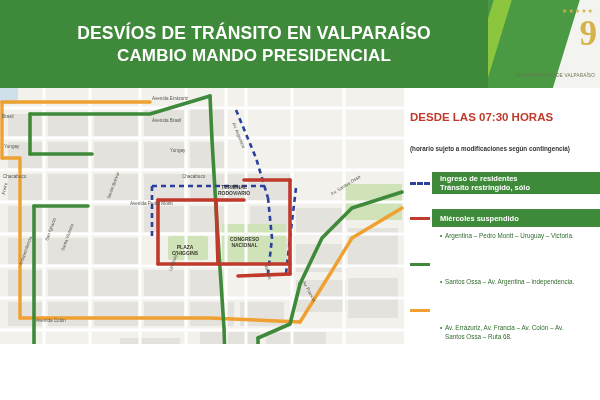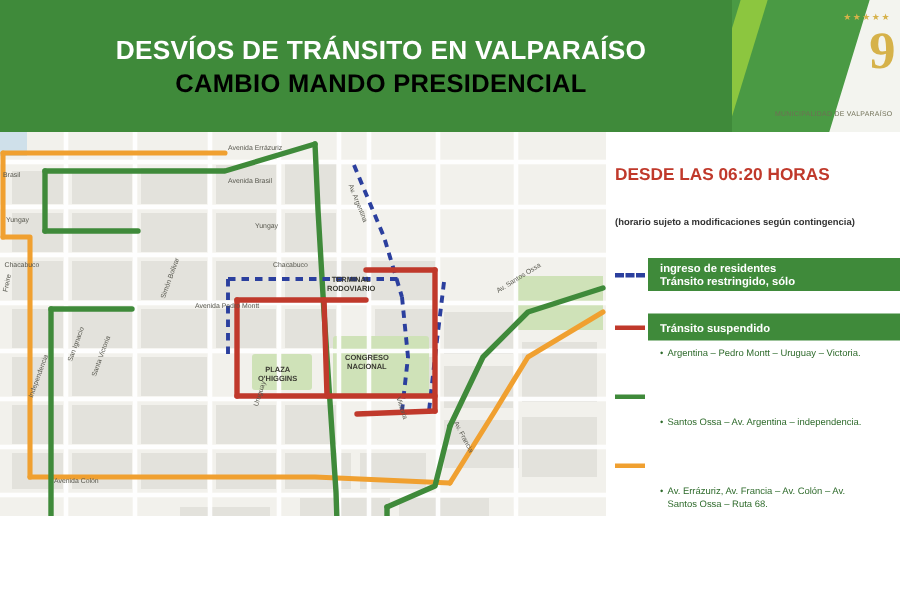--- a/index.html
+++ b/index.html
@@ -22,21 +22,21 @@
     position: absolute; left: 0; top: 0; width: 494px; height: 88px;
     background: #3f8a3a;
     display: flex; flex-direction: column; align-items: center; justify-content: center;
     padding-left: 14px;
   }
   .hdr-line1 {
     color: #ffffff; font-weight: bold; font-size: 17.5px; letter-spacing: .2px;
     line-height: 21px; white-space: nowrap;
   }
   .hdr-line2 {
-    color: #000000; font-weight: bold; font-size: 17px; letter-spacing: .2px;
+    color: #ffffff; font-weight: bold; font-size: 17px; letter-spacing: .2px;
     line-height: 21px; white-space: nowrap; margin-top: 1px;
   }
   .hdr-line3 {
     color: #ffffff; font-weight: bold; font-size: 13.5px; line-height: 18px;
     margin-top: 4px; white-space: nowrap;
   }
   .header-logo {
     position: absolute; right: 0; top: 0; width: 112px; height: 88px;
     background: #f3f4ef; overflow: hidden;
   }
@@ -271,32 +271,32 @@
     <div class="poi-label" style="left:218px; top:96px;">TERMINAL
 RODOVIARIO</div>
     <div class="poi-label" style="left:230px; top:148px;">CONGRESO
 NACIONAL</div>
     <div class="poi-label" style="left:172px; top:156px;">PLAZA
 O'HIGGINS</div>
   </div>
 
   <div class="panel">
     <div class="panel-time">
-      <div>DESDE LAS 06:20 HORAS</div>
+      <div>DESDE LAS 07:30 HORAS</div>
     </div>
     <div class="panel-note">(horario sujeto a modificaciones según contingencia)</div>
 
     <div class="swatch dashed" style="top:94px;"></div>
     <div class="leg-bar two" style="top:84px; background:#3f8a3a;">
       <div>ingreso de residentes</div>
       <div>Tránsito restringido, sólo</div>
     </div>
 
     <div class="swatch" style="top:129px; background:#c0392b;"></div>
-    <div class="leg-bar" style="top:121px;">Tránsito suspendido</div>
+    <div class="leg-bar" style="top:121px;">Miércoles suspendido</div>
     <div class="leg-sub" style="top:144px;">
       <span class="bullet">•</span><span>Argentina – Pedro Montt – Uruguay – Victoria.</span>
     </div>
 
     <div class="swatch" style="top:175px; background:#3f8a3a;"></div>
     <div class="leg-sub" style="top:190px;">
       <span class="bullet">•</span><span>Santos Ossa – Av. Argentina – independencia.</span>
     </div>
 
     <div class="swatch" style="top:221px; background:#f0a030;"></div>

